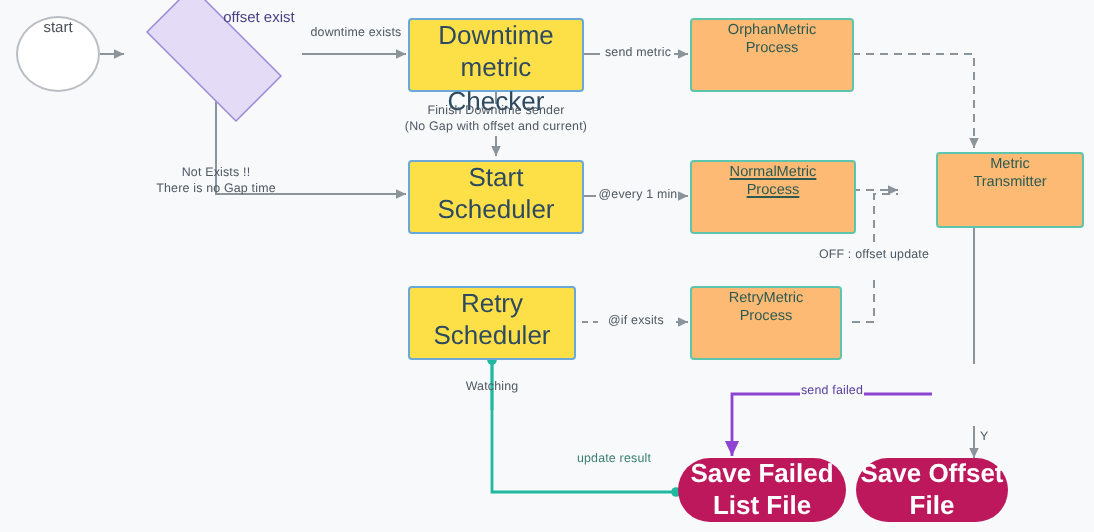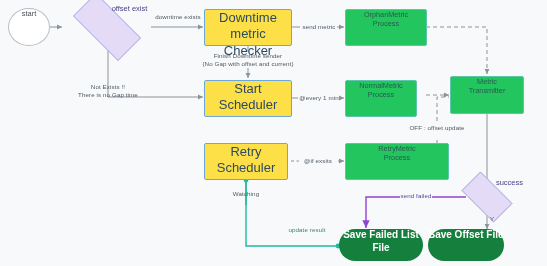--- a/index.html
+++ b/index.html
@@ -52,31 +52,31 @@
   }
   .n-decision .node-text { position: relative; z-index: 2; margin-left: 45px; }
   .n-blue {
     background: #fde047;
     border: 1.2px solid #6aa8d8;
     border-radius: 2px;
     color: #2e4a60;
     font-size: 13px;
   }
   .n-green {
-    background: #22c55e;
+    background: #fdba74;
     border: 1.2px solid #5ec5ad;
     border-radius: 2px;
     color: #2c5a52;
     font-size: 7.3px;
   }
   .n-pill {
-    background: #15803d;
+    background: #be185d;
     border-radius: 999px;
     color: #ffffff;
-    font-size: 10px;
+    font-size: 13px;
     font-weight: bold;
   }
 
   
   .edge-label {
     position: absolute;
     font-size: 6.2px;
     color: #4e5862;
     white-space: pre-line;
     text-align: center;
@@ -167,44 +167,40 @@
   <div class="node n-green" style="left:345px; top:9px; width:82px; height:37px;">
     <span class="node-text">OrphanMetric
 Process</span>
   </div>
 
   <div class="node n-blue" style="left:204px; top:80px; width:88px; height:37px;">
     <span class="node-text">Start
 Scheduler</span>
   </div>
 
-  <div class="node n-green" style="left:345px; top:80px; width:72px; height:37px;">
+  <div class="node n-green" style="left:345px; top:80px; width:83px; height:37px;text-decoration:underline;">
     <span class="node-text">NormalMetric
 Process</span>
   </div>
 
-  <div class="node n-green" style="left:450px; top:76px; width:74px; height:38px;">
+  <div class="node n-green" style="left:468px; top:76px; width:74px; height:38px;">
     <span class="node-text">Metric
 Transmitter</span>
   </div>
 
   <div class="node n-blue" style="left:204px; top:143px; width:84px; height:37px;">
     <span class="node-text">Retry
 Scheduler</span>
   </div>
 
-  <div class="node n-green" style="left:345px; top:143px; width:104px; height:37px;">
+  <div class="node n-green" style="left:345px; top:143px; width:76px; height:37px;">
     <span class="node-text">RetryMetric
 Process</span>
   </div>
 
-  <div class="node n-decision" style="left:455px; top:178px; width:64px; height:38px;">
-    <span class="diamond-shape"></span>
-    <span class="node-text">success</span>
-  </div>
 
   <div class="node n-pill" style="left:339px; top:229px; width:84px; height:32px;">
     <span class="node-text">Save Failed List File</span>
   </div>
 
   <div class="node n-pill" style="left:428px; top:229px; width:76px; height:32px;">
     <span class="node-text">Save Offset File</span>
   </div>
 
   <div class="edge-label" style="left:149px; top:13px; width:58px;">downtime exists</div>

